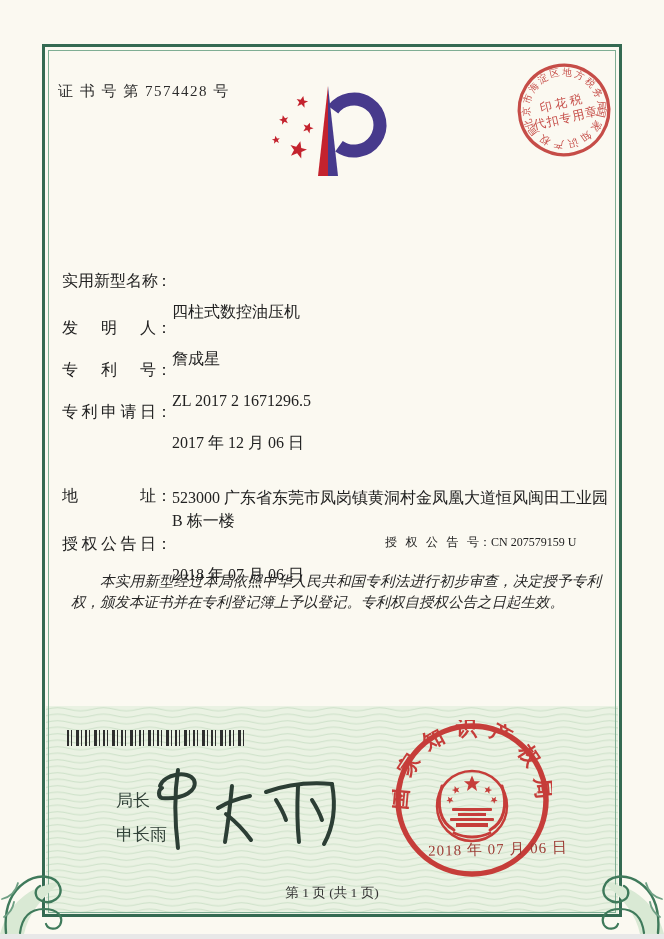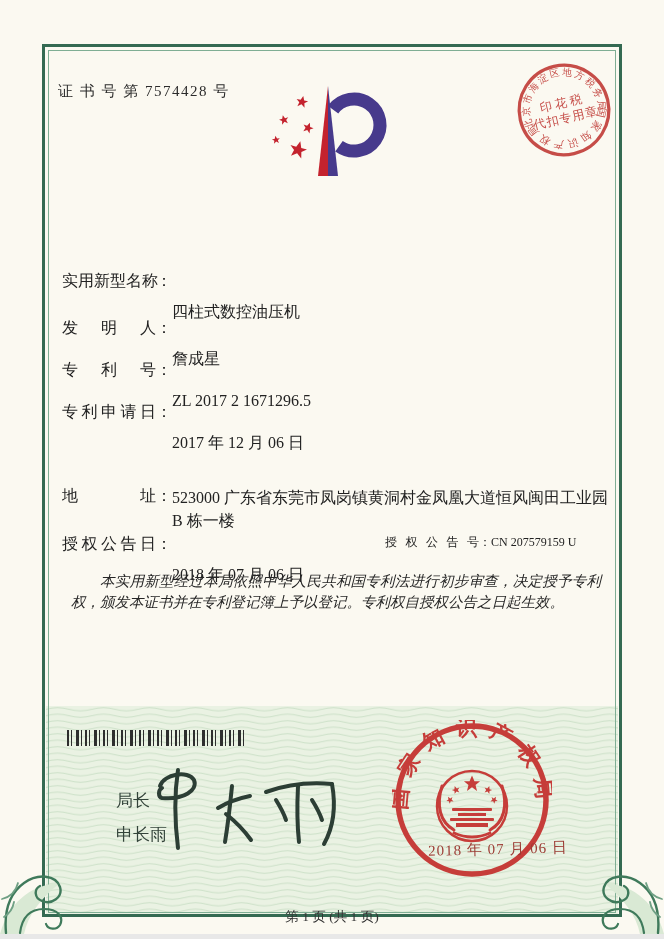--- a/index.html
+++ b/index.html
@@ -54,21 +54,21 @@
         #2e2e2e 9px 12px,transparent 12px 14px,
         #2e2e2e 14px 15px,transparent 15px 18px);}
   .signatory{position:absolute; left:78px; top:784px; font-size:17px;
     color:#33433a; line-height:34px;margin-left:38px;}
   .signature{position:absolute; left:148px; top:756px; width:206px; height:96px;}
   
   .seal{position:absolute; left:392px; top:720px; width:160px; height:160px; opacity:.95;}
   .seal-date{position:absolute; left:400px; top:840px; width:196px; text-align:center;
     font-size:15px; color:#9c3b34; letter-spacing:1px; transform:rotate(-1.5deg);}
   .footer{position:absolute; left:0; top:884px; width:100%; text-align:center;
-    font-size:13.5px; color:#333;margin-top:24px;}
+    font-size:13.5px; color:#333;}
 </style>
 </head>
 <body>
 
 <div class="page">
 
   <div class="band">
     <svg width="572" height="208">
       <defs>
         <pattern id="gw" width="46" height="6.5" patternUnits="userSpaceOnUse">

